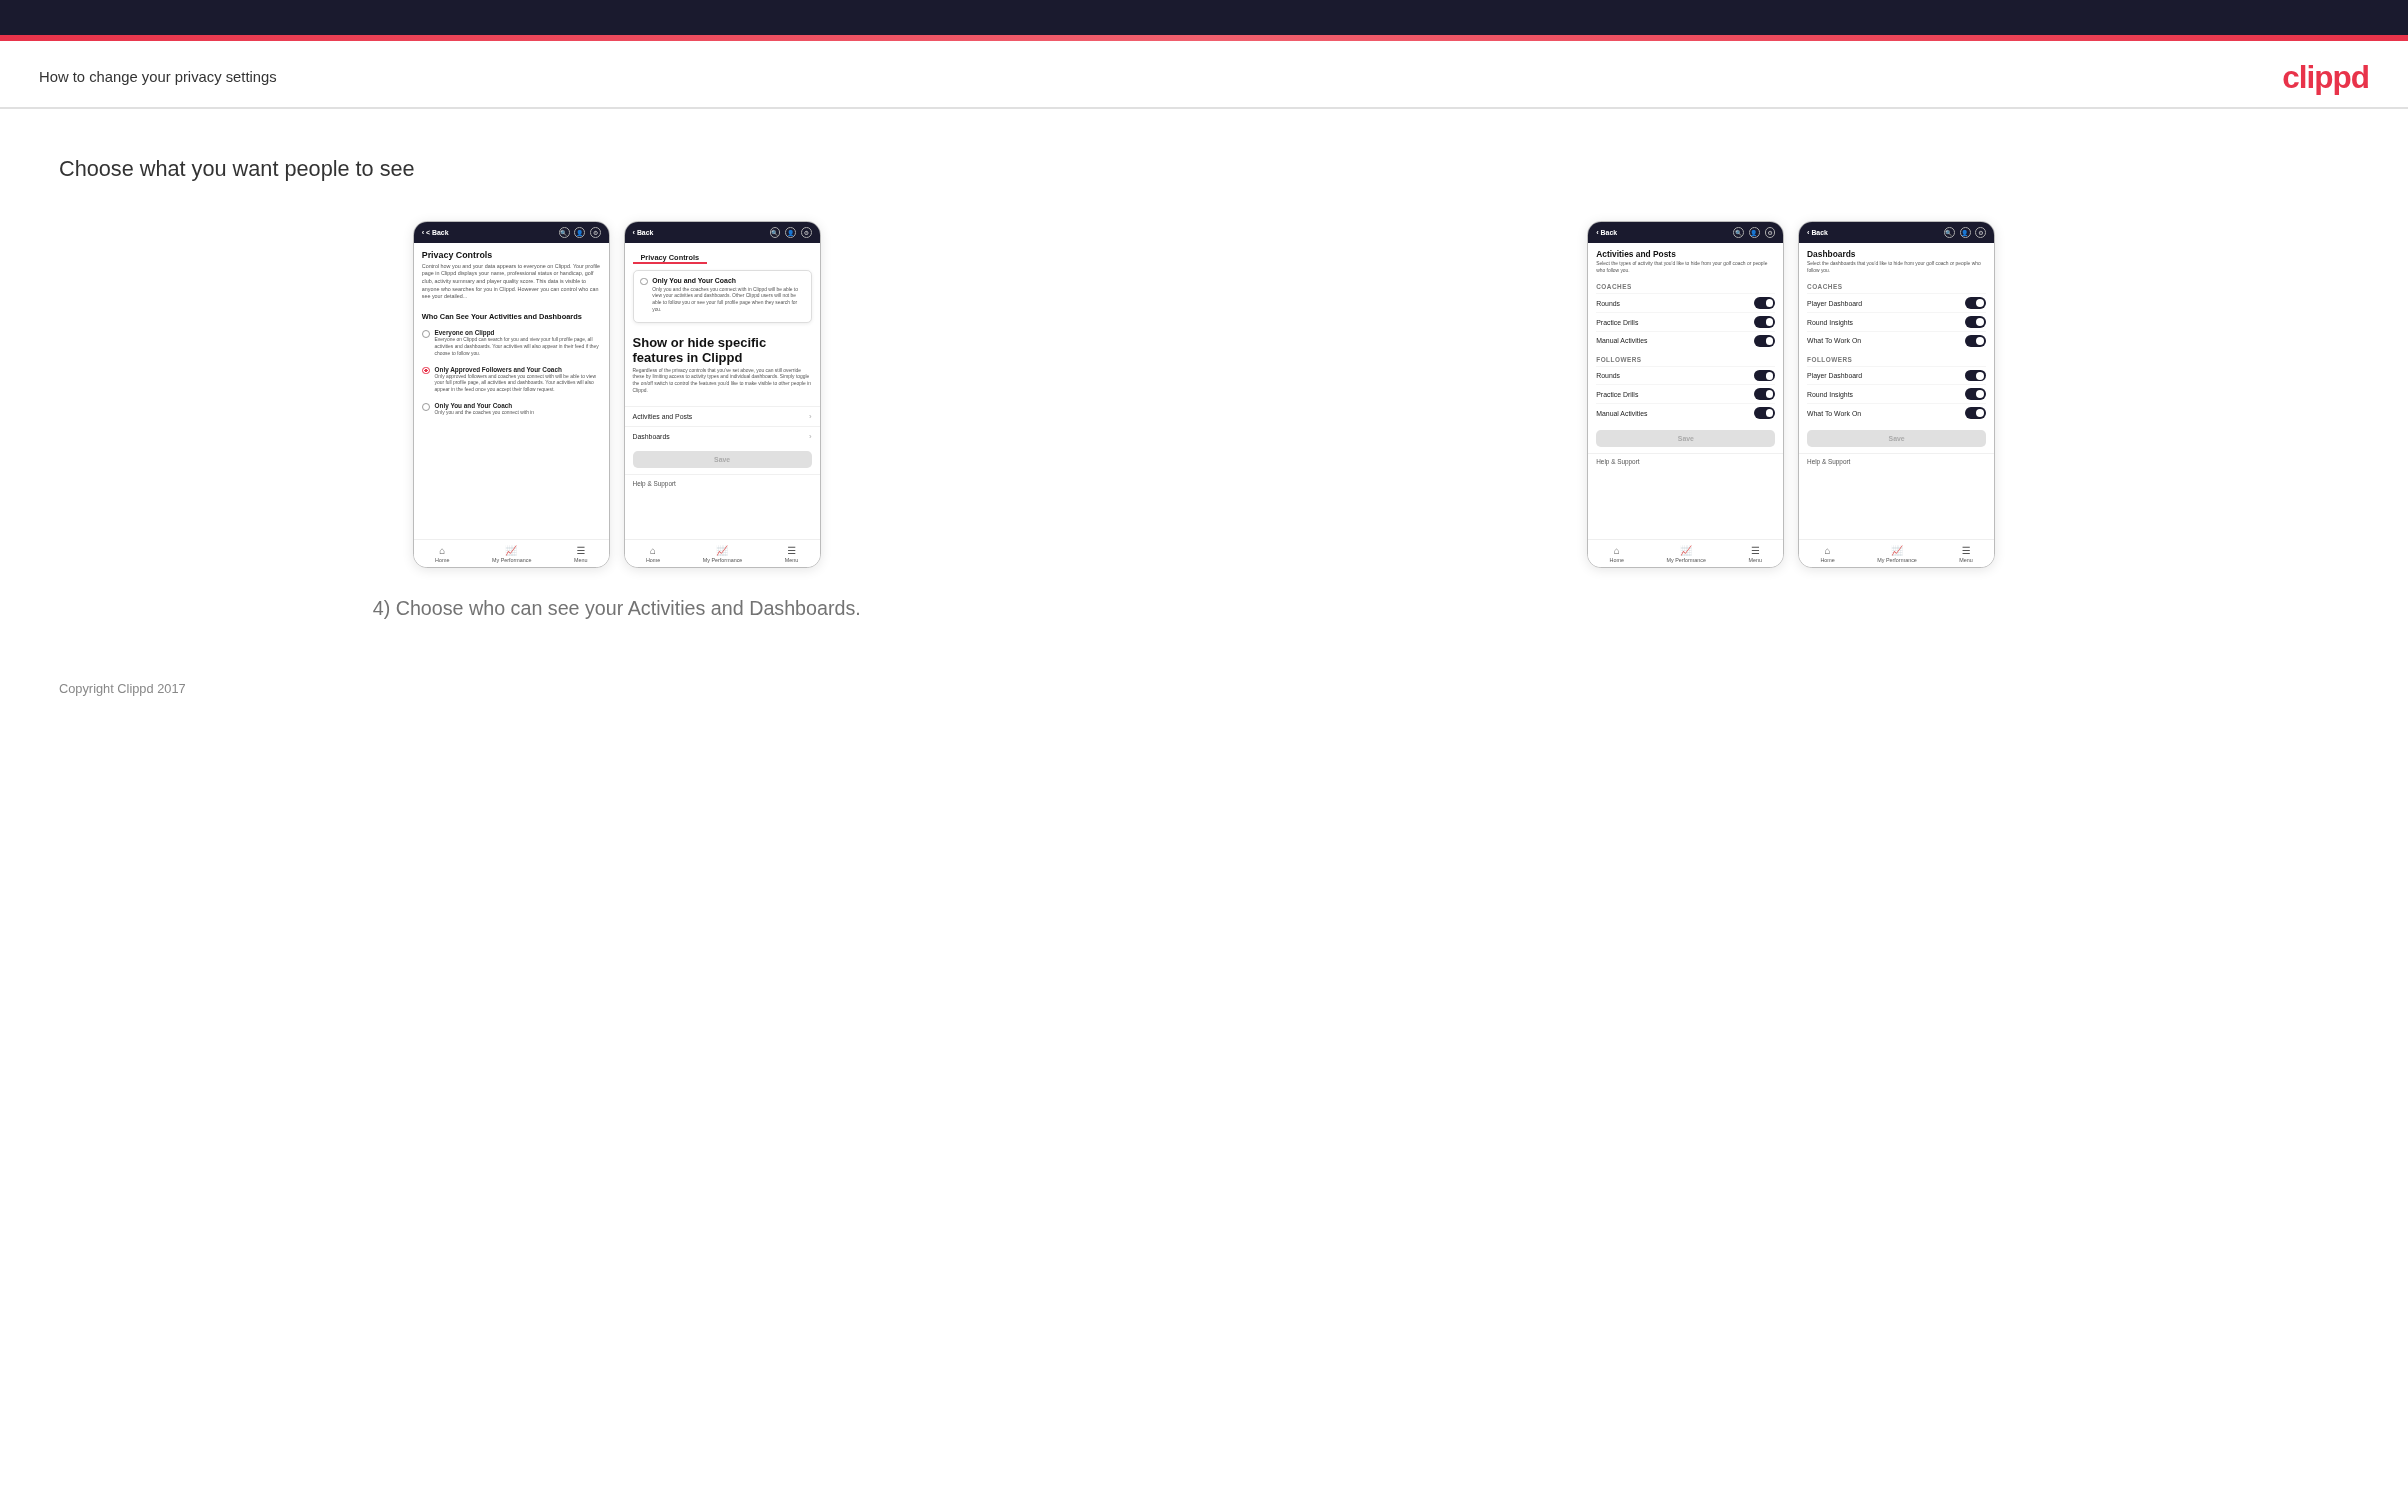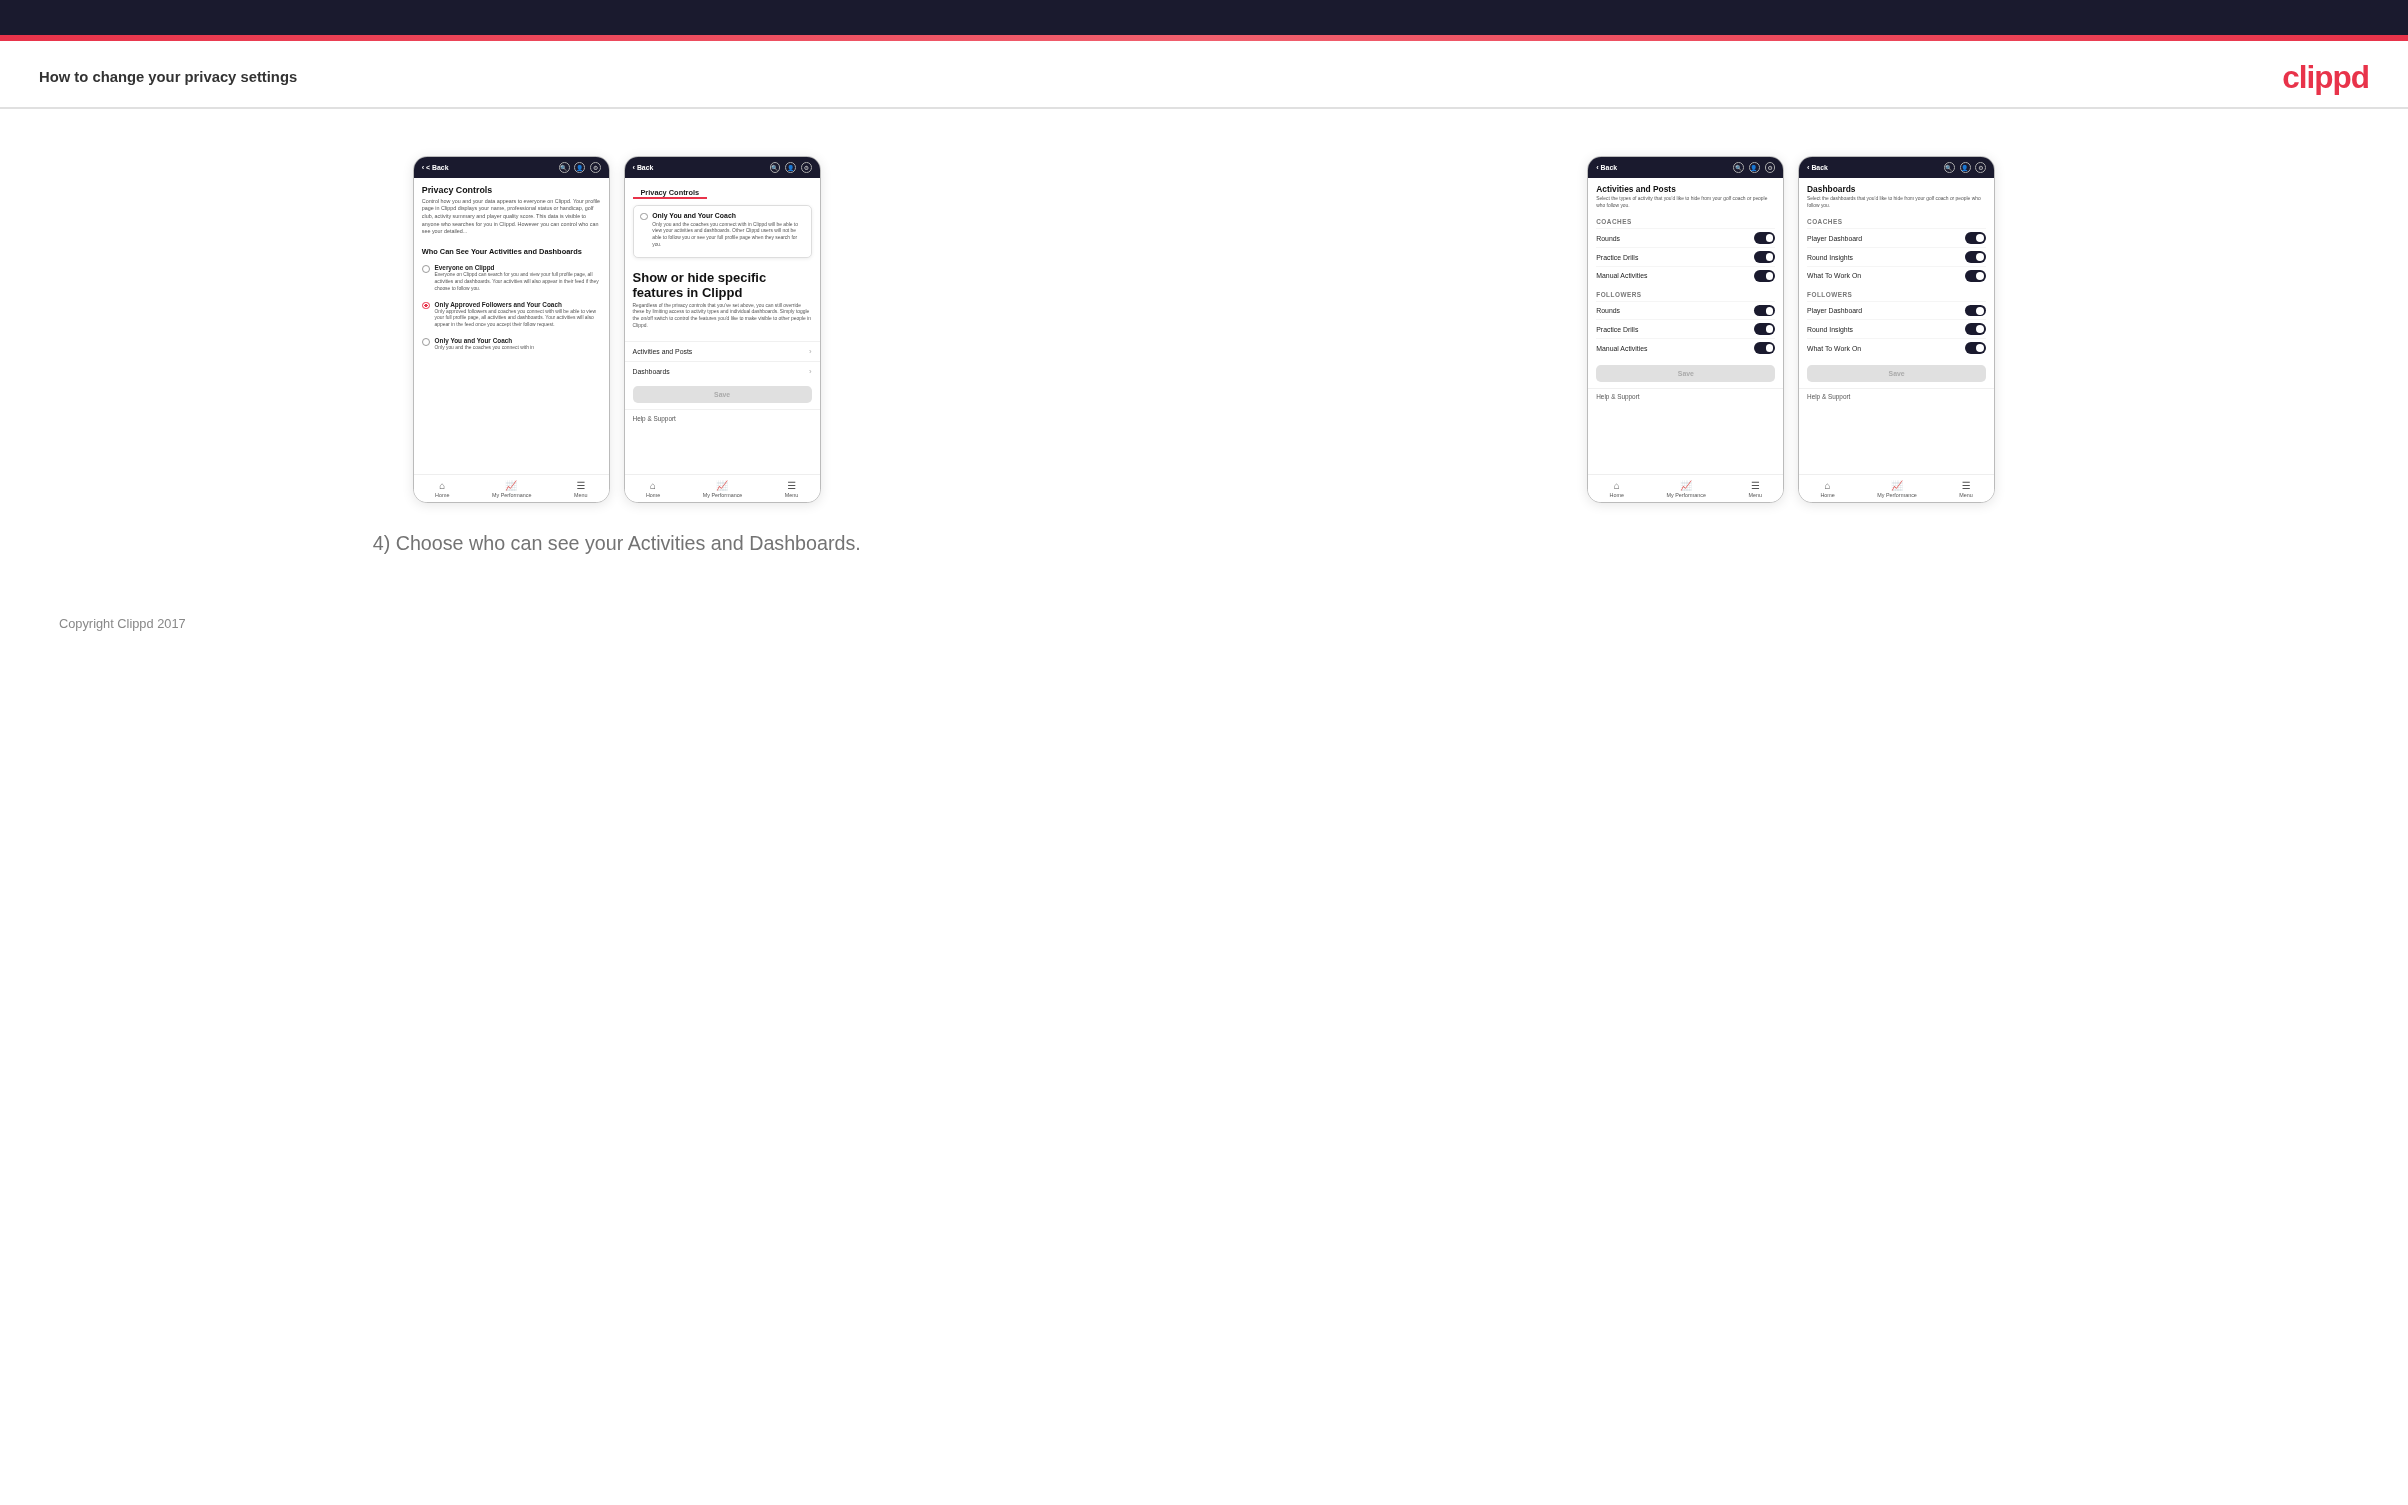--- a/index.html
+++ b/index.html
@@ -26,21 +26,21 @@
     .page-header {
       display: flex;
       align-items: center;
       justify-content: space-between;
       padding: 17.7px 39px 11.8px 39px;
       border-bottom: 1.5px solid #e0e0e0;
     }
     .page-header-title {
       font-size: 14.8px;
       color: #333;
-      font-weight: 700;
+      font-weight: 400;
     }
     .logo {
       font-size: 31.5px;
       font-weight: 800;
       color: #e8334a;
       letter-spacing: -1px;
     }
 
     
     .main-content {
@@ -361,20 +361,21 @@
 <div class="top-bar-gradient"></div>
 
 <div class="page-header">
   <span class="page-header-title">How to change your privacy settings</span>
   <span class="logo">clippd</span>
 </div>
 
 <hr class="section-divider" style="margin: 0 0 0 0; border-top: 1px solid #e0e0e0;">
 
 <div class="main-content">
+  <p class="section-subtitle">Choose what you want people to see</p>
 
   <div style="display:flex; gap:59px; align-items:flex-start;">
 
     <div style="flex:1; display:flex; flex-direction:column; align-items:center;">
       <div style="display:flex; gap:13.8px; margin-bottom:17.7px;">
 
         <div class="phone-mockup">
           <div class="phone-topbar">
             <div class="phone-topbar-left">
               <span>‹</span>

